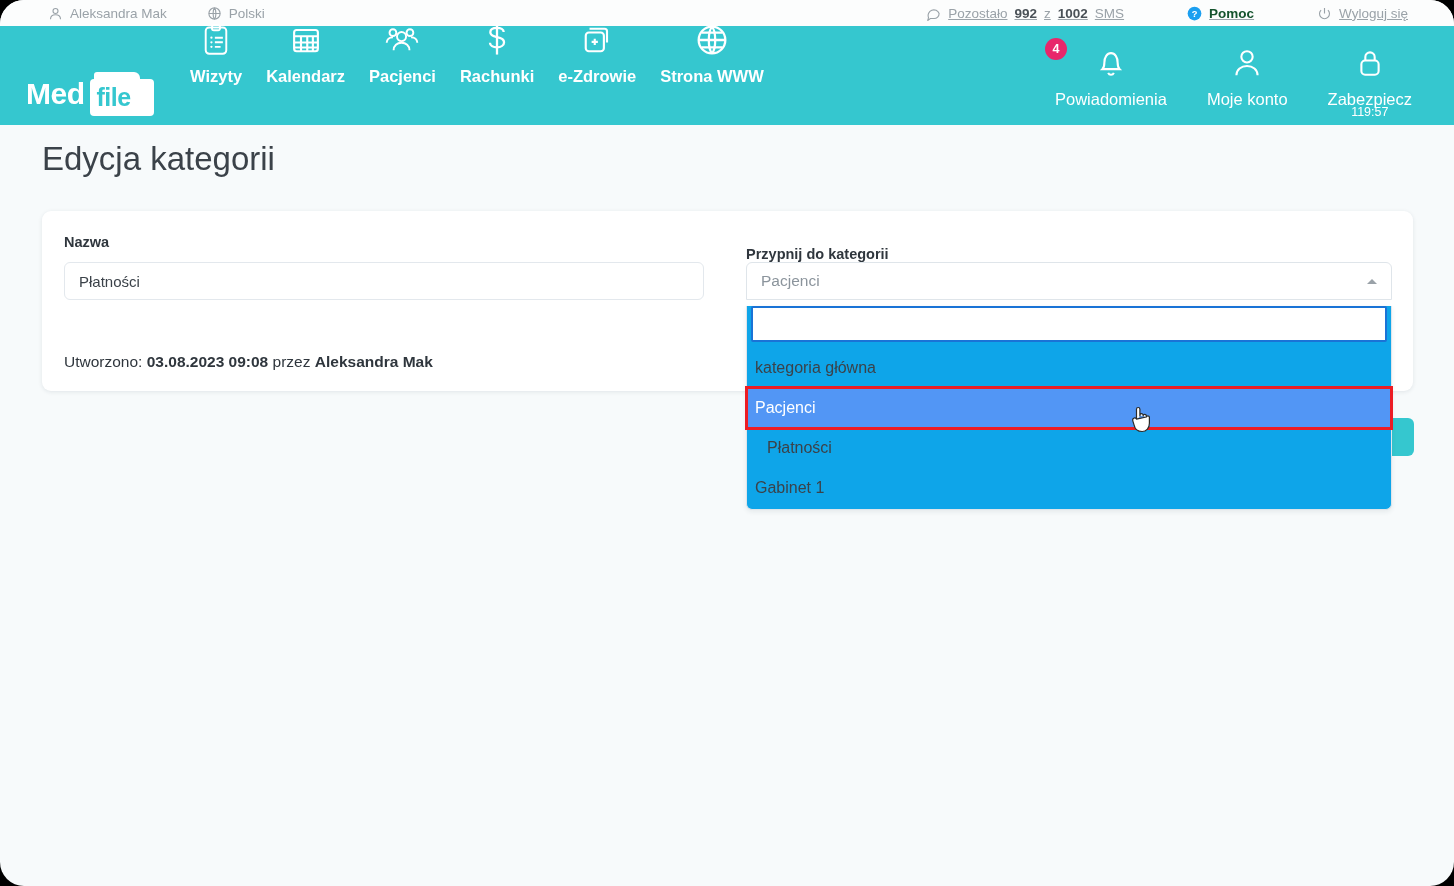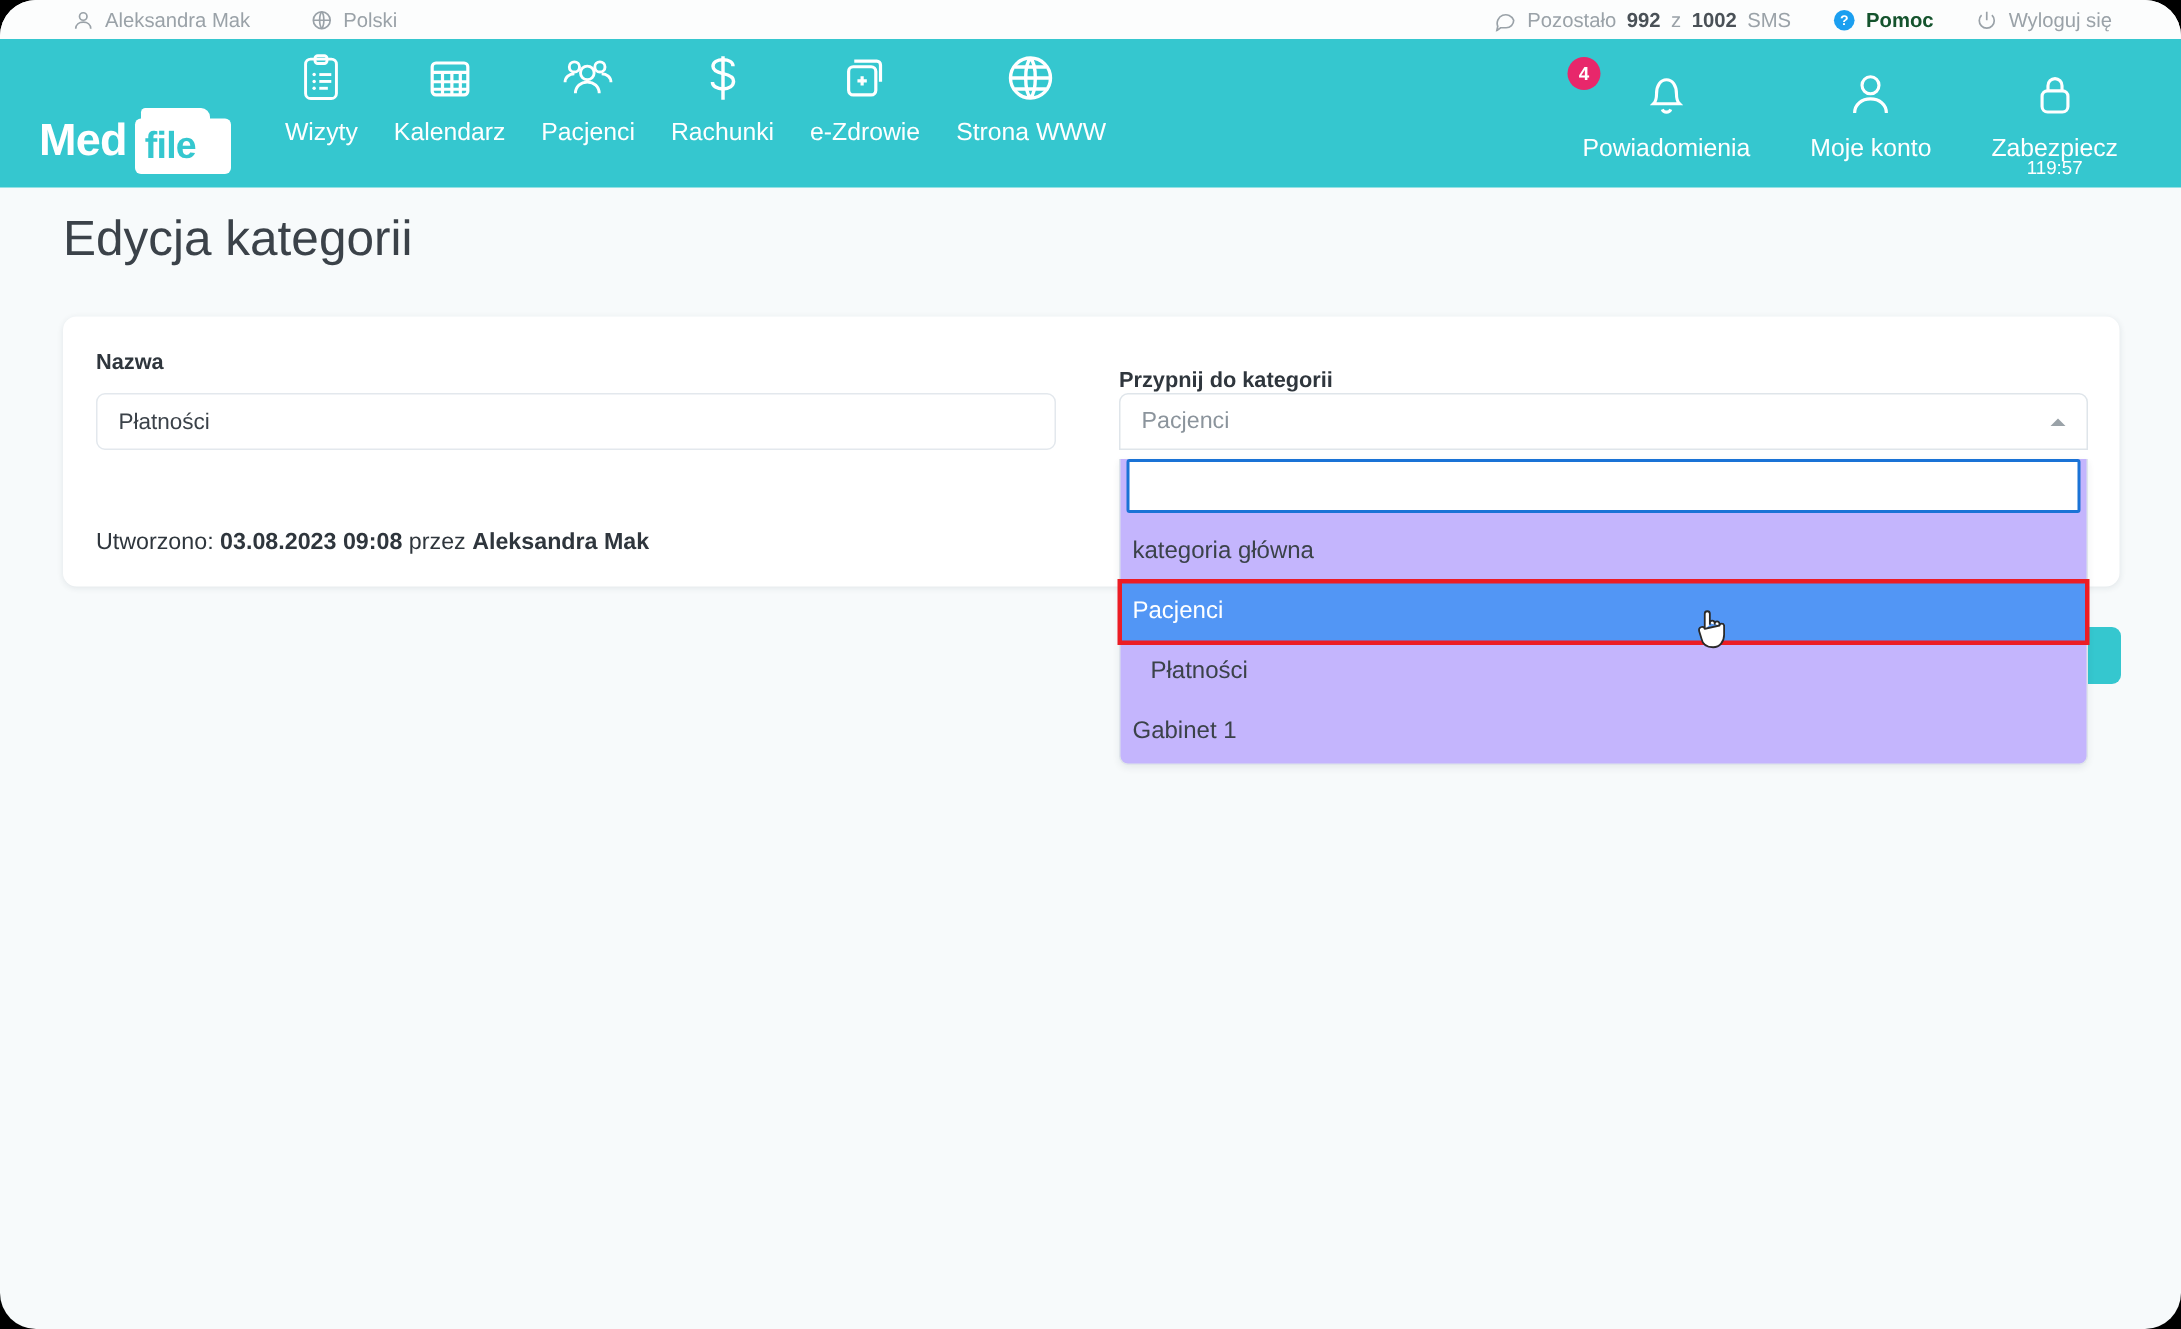--- a/index.html
+++ b/index.html
@@ -20,21 +20,21 @@
   
   .topbar {
     position: absolute; left: 0; top: 0;
     width: 1454px; height: 26px;
     background: #fcfdfd;
     display: flex; align-items: center;
     font-size: 13.5px; color: #9aa2a8;
   }
   .tb-item { display: flex; align-items: center; gap: 7px; white-space: nowrap; }
   .tb-left { display: flex; align-items: center; gap: 40px; padding-left: 48px; }
-  .tb-right { margin-left: auto; display: flex; align-items: center; gap: 28px; padding-right: 46px; }
+  .tb-right { margin-left: auto; display: flex; align-items: center; gap: 63px; padding-right: 46px; text-decoration: underline; }
   .tb-strong { color: #4a5157; font-weight: bold; }
   .tb-help { color: #14532d; font-weight: bold; }
   .tb-ic { display: inline-flex; align-items: center; justify-content: center; }
 
   
   .nav {
     position: absolute; left: 0; top: 26px;
     width: 1454px; height: 99px;
     background: #35c7cf;
     color: #fff;
@@ -54,21 +54,21 @@
   .logo-folder .body {
     position: absolute; left: 0; top: 7px; width: 64px; height: 37px;
     background: #fff; border-radius: 4px;
   }
   .logo-file {
     position: absolute; left: 7px; top: 13px;
     font-size: 25px; font-weight: bold; color: #35c7cf; letter-spacing: -0.5px;
     line-height: 1;
   }
 
-  .nav-items { position: absolute; left: 178px; top: 0; height: 76px; display: flex; align-items: center; }
+  .nav-items { position: absolute; left: 178px; top: 0; height: 76px; display: flex; align-items: flex-end; font-weight: bold; }
   .nav-item {
     width: auto; min-width: 56px; padding: 0 12px;
     height: 99px; display: flex; flex-direction: column;
     align-items: center; justify-content: flex-start;
     padding-top: 20px; gap: 10px; cursor: pointer;
   }
   .nav-item .lbl { font-size: 16.5px; white-space: nowrap; }
   .nav-ic { height: 34px; display: flex; align-items: center; justify-content: center; }
 
   .nav-right { position: absolute; right: 0; top: 0; height: 99px; display: flex; align-items: flex-start; padding-right: 22px; }
@@ -135,21 +135,21 @@
   .caret-up {
     margin-left: auto;
     width: 0; height: 0;
     border-left: 5px solid transparent;
     border-right: 5px solid transparent;
     border-bottom: 5px solid #9aa2a8;
   }
 
   .dropdown {
     width: 646px;
-    background: #c4b5fd;
+    background: #0ea5e9;
     border: 1px solid #dfe5ea; border-top: none;
     border-radius: 0 0 6px 6px;
     box-shadow: 0 2px 5px rgba(30,50,70,0.08);
     padding-bottom: 1px;
   }
   .dd-search {
     display: block;
     margin: 6px 4px 6px 4px;
     width: calc(100% - 8px); height: 36px;
     border: 2px solid #1a73d6; border-radius: 2px;

